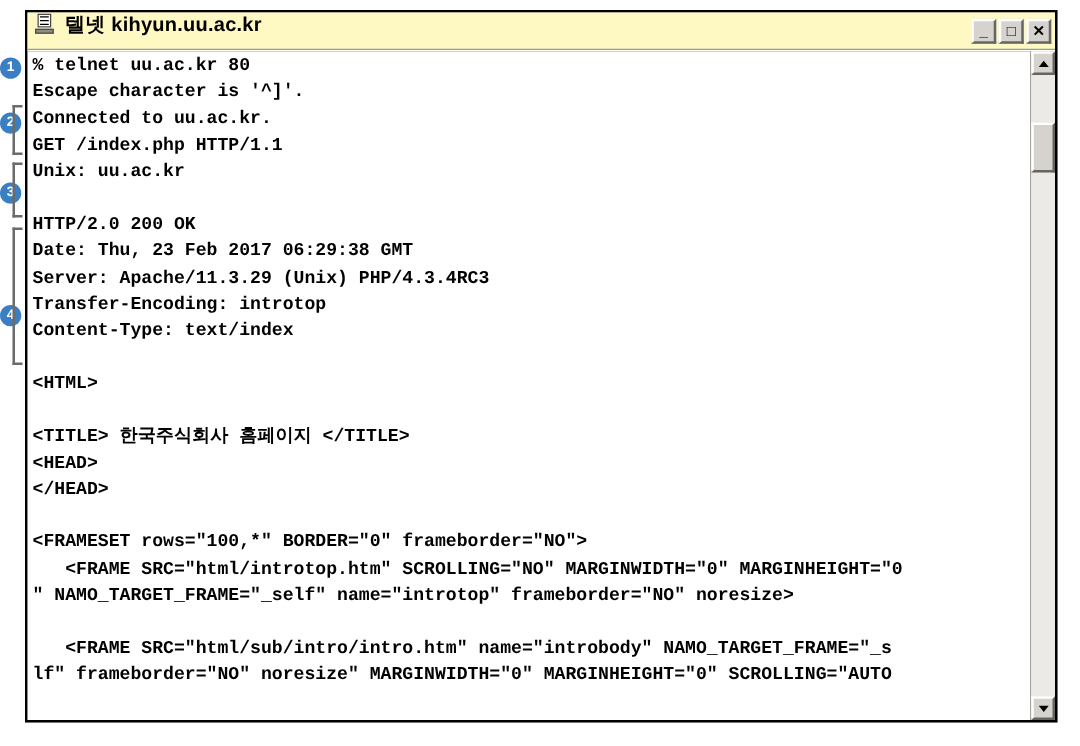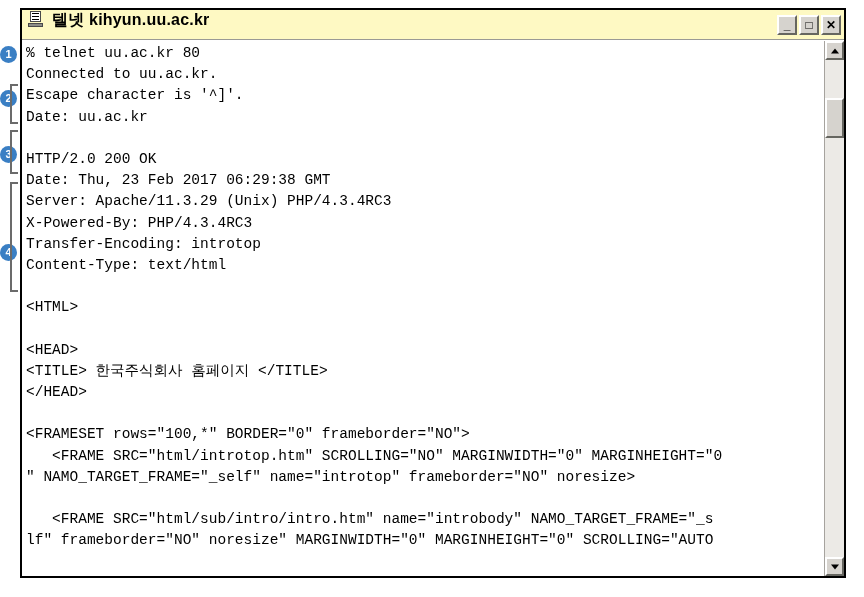--- a/index.html
+++ b/index.html
@@ -118,20 +118,21 @@
   .win-btn.min .glyph { align-items: flex-end; padding-bottom: 2px; box-sizing: border-box; }
 
   
   .client {
     flex: 1 1 auto;
     display: flex;
     background: #a16207;
     border-top: 1px solid #ffffff;
     position: relative;
     overflow: hidden;
+    font-weight: bold;
   }
 
   .terminal {
     flex: 1 1 auto;
     background: #ffffff;
     padding: 2px 0 0 4px;
     box-sizing: border-box;
     overflow: hidden;
   }
 
@@ -267,35 +268,35 @@
         <div class="win-btn">
           <span class="glyph">✕</span>
         </div>
       </div>
     </div>
 
     <div class="client">
 
       <div class="terminal">
         <div class="term-line">% telnet uu.ac.kr 80</div>
+        <div class="term-line">Escape character is '^]'.</div>
         <div class="term-line">Connected to uu.ac.kr.</div>
-        <div class="term-line">Escape character is '^]'.</div>
-        <div class="term-line">Date: uu.ac.kr</div>
+        <div class="term-line">GET /index.php HTTP/1.1</div>
+        <div class="term-line">Unix: uu.ac.kr</div>
         <div class="term-line blank"></div>
         <div class="term-line">HTTP/2.0 200 OK</div>
         <div class="term-line">Date: Thu, 23 Feb 2017 06:29:38 GMT</div>
         <div class="term-line">Server: Apache/11.3.29 (Unix) PHP/4.3.4RC3</div>
-        <div class="term-line">X-Powered-By: PHP/4.3.4RC3</div>
         <div class="term-line">Transfer-Encoding: introtop</div>
-        <div class="term-line">Content-Type: text/html</div>
+        <div class="term-line">Content-Type: text/index</div>
         <div class="term-line blank"></div>
         <div class="term-line">&lt;HTML&gt;</div>
         <div class="term-line blank"></div>
+        <div class="term-line">&lt;TITLE&gt; 한국주식회사 홈페이지 &lt;/TITLE&gt;</div>
         <div class="term-line">&lt;HEAD&gt;</div>
-        <div class="term-line">&lt;TITLE&gt; 한국주식회사 홈페이지 &lt;/TITLE&gt;</div>
         <div class="term-line">&lt;/HEAD&gt;</div>
         <div class="term-line blank"></div>
         <div class="term-line">&lt;FRAMESET rows="100,*" BORDER="0" frameborder="NO"&gt;</div>
         <div class="term-line">   &lt;FRAME SRC="html/introtop.htm" SCROLLING="NO" MARGINWIDTH="0" MARGINHEIGHT="0</div>
         <div class="term-line">" NAMO_TARGET_FRAME="_self" name="introtop" frameborder="NO" noresize&gt;</div>
         <div class="term-line blank"></div>
         <div class="term-line">   &lt;FRAME SRC="html/sub/intro/intro.htm" name="introbody" NAMO_TARGET_FRAME="_s</div>
         <div class="term-line">lf" frameborder="NO" noresize" MARGINWIDTH="0" MARGINHEIGHT="0" SCROLLING="AUTO</div>
 
       </div>

